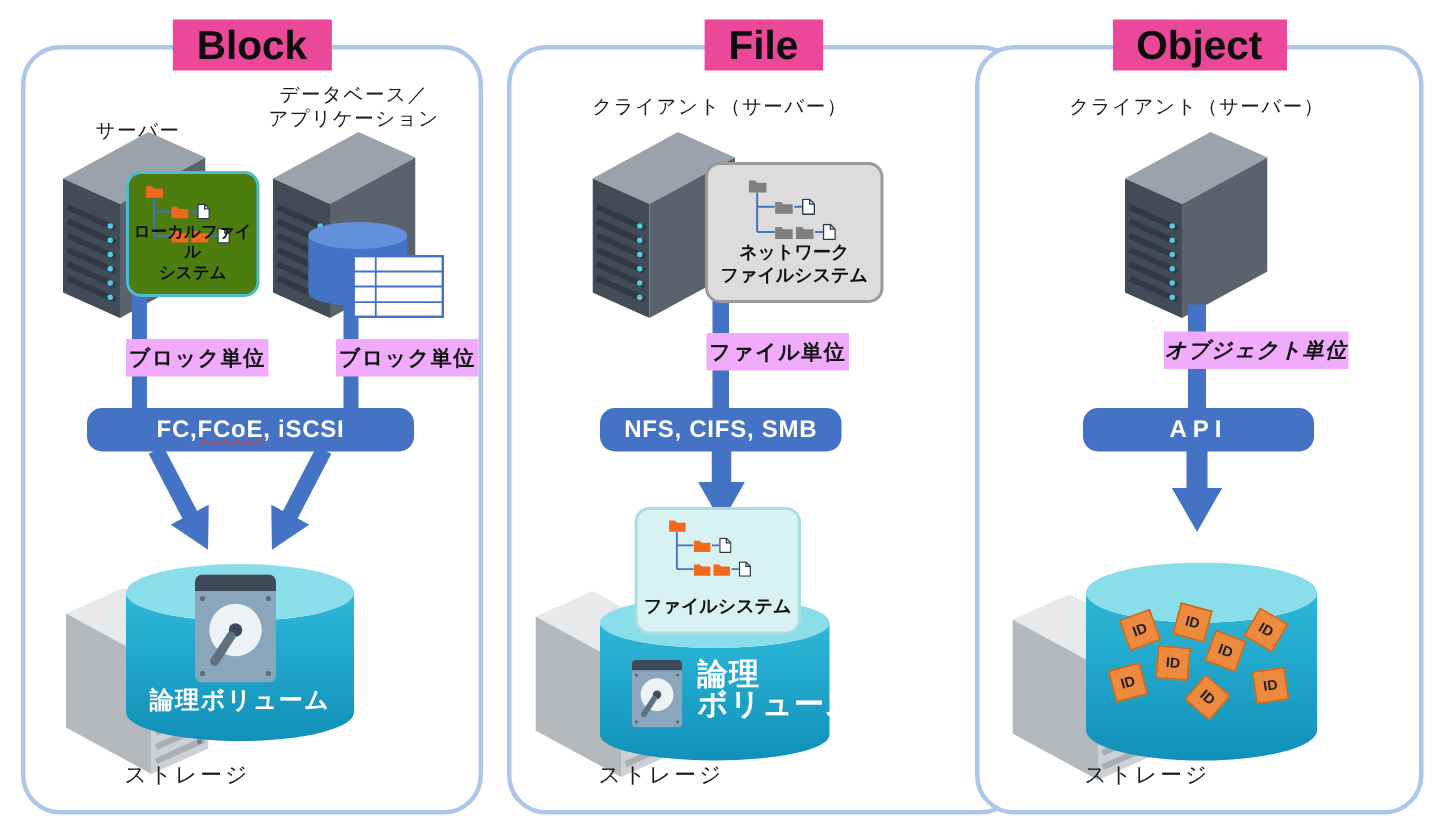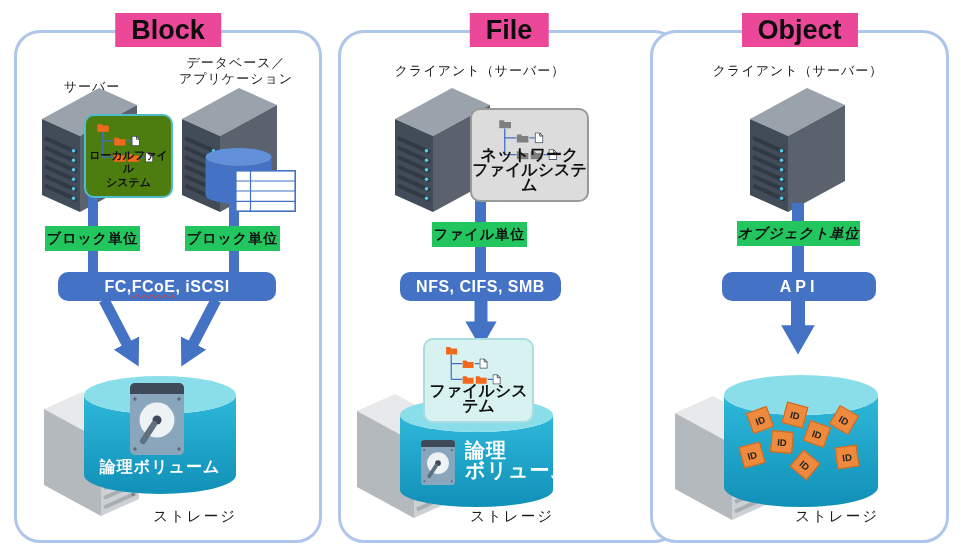--- a/index.html
+++ b/index.html
@@ -6,41 +6,41 @@
   .stage { position:relative; width:962px; height:557px; background:#fff; overflow:hidden;
            font-family:"Liberation Sans","DejaVu Sans",sans-serif; color:#111; }
   .panel { position:absolute; top:30px; height:513px; border:3px solid #aec6ea;
            border-radius:26px; box-sizing:border-box; background:#fff; }
   .panel-title { position:absolute; top:-20px; left:50%; transform:translateX(-50%);
            background:#ec4899; padding:0 16px; font-size:27px; font-weight:bold;
            color:#0d0d0d; white-space:nowrap; line-height:34px; }
   .abs  { position:absolute; }
   .lbl  { position:absolute; font-size:13px; color:#1a1a1a; text-align:center;
           letter-spacing:1px; line-height:16px; }
-  .badge { position:absolute; background:#22c55e; color:#111; font-weight:bold;
+  .badge { position:absolute; background:#f0abfc; color:#111; font-weight:bold;
            font-size:14px; height:25px; display:flex; align-items:center;
-           justify-content:center; letter-spacing:1px; }
+           justify-content:center; letter-spacing:1px;margin-left:39px; }
   .bar { position:absolute; background:#4472c4; color:#fff; font-weight:bold;
          font-size:16px; height:29px; border-radius:10px; display:flex;
          align-items:center; justify-content:center; letter-spacing:0.5px; }
   .bar-api { letter-spacing:4px; }
   .vline { position:absolute; width:10px; background:#4472c4; }
   .fsbox { position:absolute; box-sizing:border-box; border-radius:10px; }
   .teal  { background:#4d7c0f; border:2px solid #4dbccb; }
   .gray  { background:#dcdcdc; border:2px solid #9a9a9a; }
   .lteal { background:#d7f2f1; border:2px solid #aadde2; }
   .boxcap { position:absolute; left:0; width:100%; text-align:center; font-weight:bold;
             color:#111; }
   .cap11 { font-size:11px; line-height:13.5px; }
-  .cap12 { font-size:16px; line-height:15px; }
+  .cap12 { font-size:12px; line-height:15px;font-family:Liberation Mono, monospace; }
   .vol-c { position:absolute; text-align:center; color:#fff; font-weight:bold;
            font-size:16px; letter-spacing:1px; }
   .vol-l { position:absolute; color:#fff; font-weight:bold; font-size:20px;
            line-height:20px; letter-spacing:1px; }
-  .stor  { position:absolute; text-align:right; font-size:14.5px; color:#1a1a1a;
+  .stor  { position:absolute; text-align:left; font-size:14.5px; color:#1a1a1a;
            letter-spacing:2px; }
   .idtag { position:absolute; width:22px; height:22px; background:#ed8a3d;
            border:1.5px solid #c86a1e; box-sizing:border-box; display:flex;
            align-items:center; justify-content:center; font-size:9.5px;
            font-weight:bold; color:#222; }
   .squiggle { text-decoration:underline wavy #e03c31; text-decoration-thickness:1px;
               text-underline-offset:2px; }
 </style>
 </head>
 <body>

